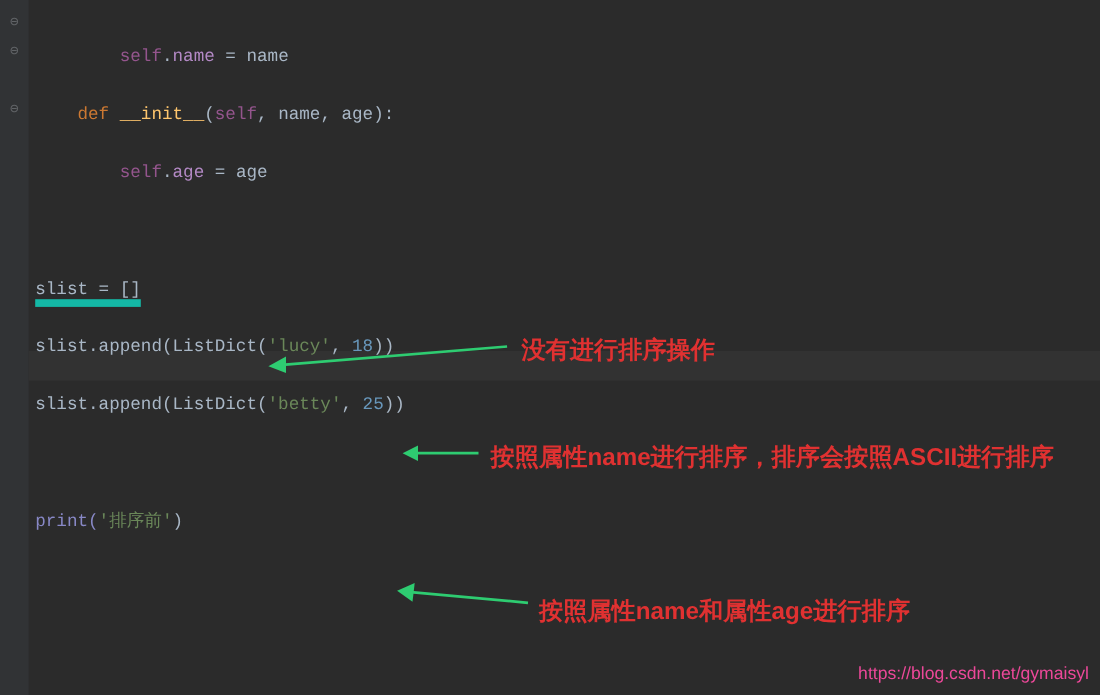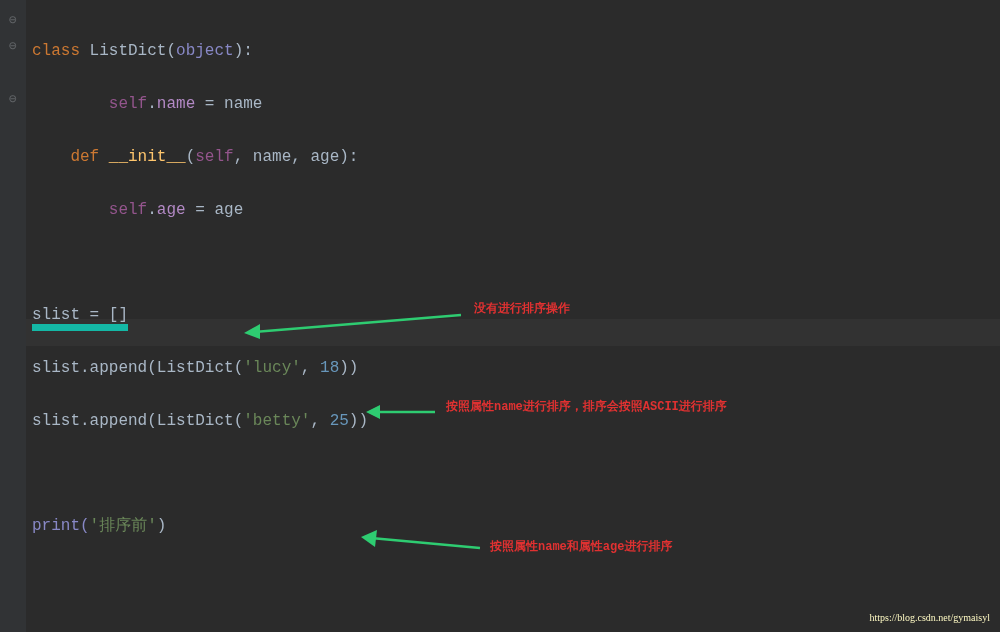--- a/index.html
+++ b/index.html
@@ -52,52 +52,51 @@
     left: 26px;
     right: 0;
     height: 27px;
     background: #323232;
   }
 
   .annotation {
     position: absolute;
     color: #e03131;
     font-weight: 700;
-    font-size: 12px;
-    font-family: Liberation Mono, monospace;
+    font-size: 22px;
+    font-family: Liberation Sans, sans-serif;
   }
   .arrow {
     position: absolute;
     pointer-events: none;
   }
   .arrow line, .arrow polyline { stroke:#2ecc71; stroke-width:2.5; fill:none; }
   .arrow polygon { fill:#2ecc71; }
 
   .watermark {
     position: absolute;
     right: 10px;
     bottom: 6px;
-    font-size: 10px;
-    color: #fef9c3;
-    font-family: Liberation Serif, serif;
+    font-size: 16px;
+    color: #ec4899;
+    font-family: Liberation Sans, sans-serif;
   }
 </style>
 </head>
 <body>
 
 <div class="gutter">
   <div class="gutter-icon" style="top:14px">⊖</div>
   <div class="gutter-icon" style="top:40px">⊖</div>
   <div class="gutter-icon" style="top:93px">⊖</div>
 </div>
 
 <div class="highlight-row" style="top:319px"></div>
 
 <div class="editor">
-<div><span class="kw">class </span><span class="pun">ListDict</span><span class="pun">(</span><span class="builtin">object</span><span class="pun">):</span></div>
 <div><span>        </span><span class="selfc">self</span><span class="pun">.</span><span class="attr">name</span><span class="pun"> = </span><span>name</span></div>
 <div><span>    </span><span class="kw">def </span><span class="fn">__init__</span><span class="pun">(</span><span class="selfc">self</span><span class="pun">, </span><span class="param">name</span><span class="pun">, </span><span class="param">age</span><span class="pun">):</span></div>
 <div><span>        </span><span class="selfc">self</span><span class="pun">.</span><span class="attr">age</span><span class="pun"> = </span><span>age</span></div>
 <div> </div>
 <div><span class="underline">slist = []</span></div>
 <div><span>slist.append(ListDict(</span><span class="str">'lucy'</span><span>, </span><span class="num">18</span><span>))</span></div>
 <div><span>slist.append(ListDict(</span><span class="str">'betty'</span><span>, </span><span class="num">25</span><span>))</span></div>
 <div> </div>
 <div><span class="builtin">print(</span><span class="str">'排序前'</span><span>)</span></div>
 

